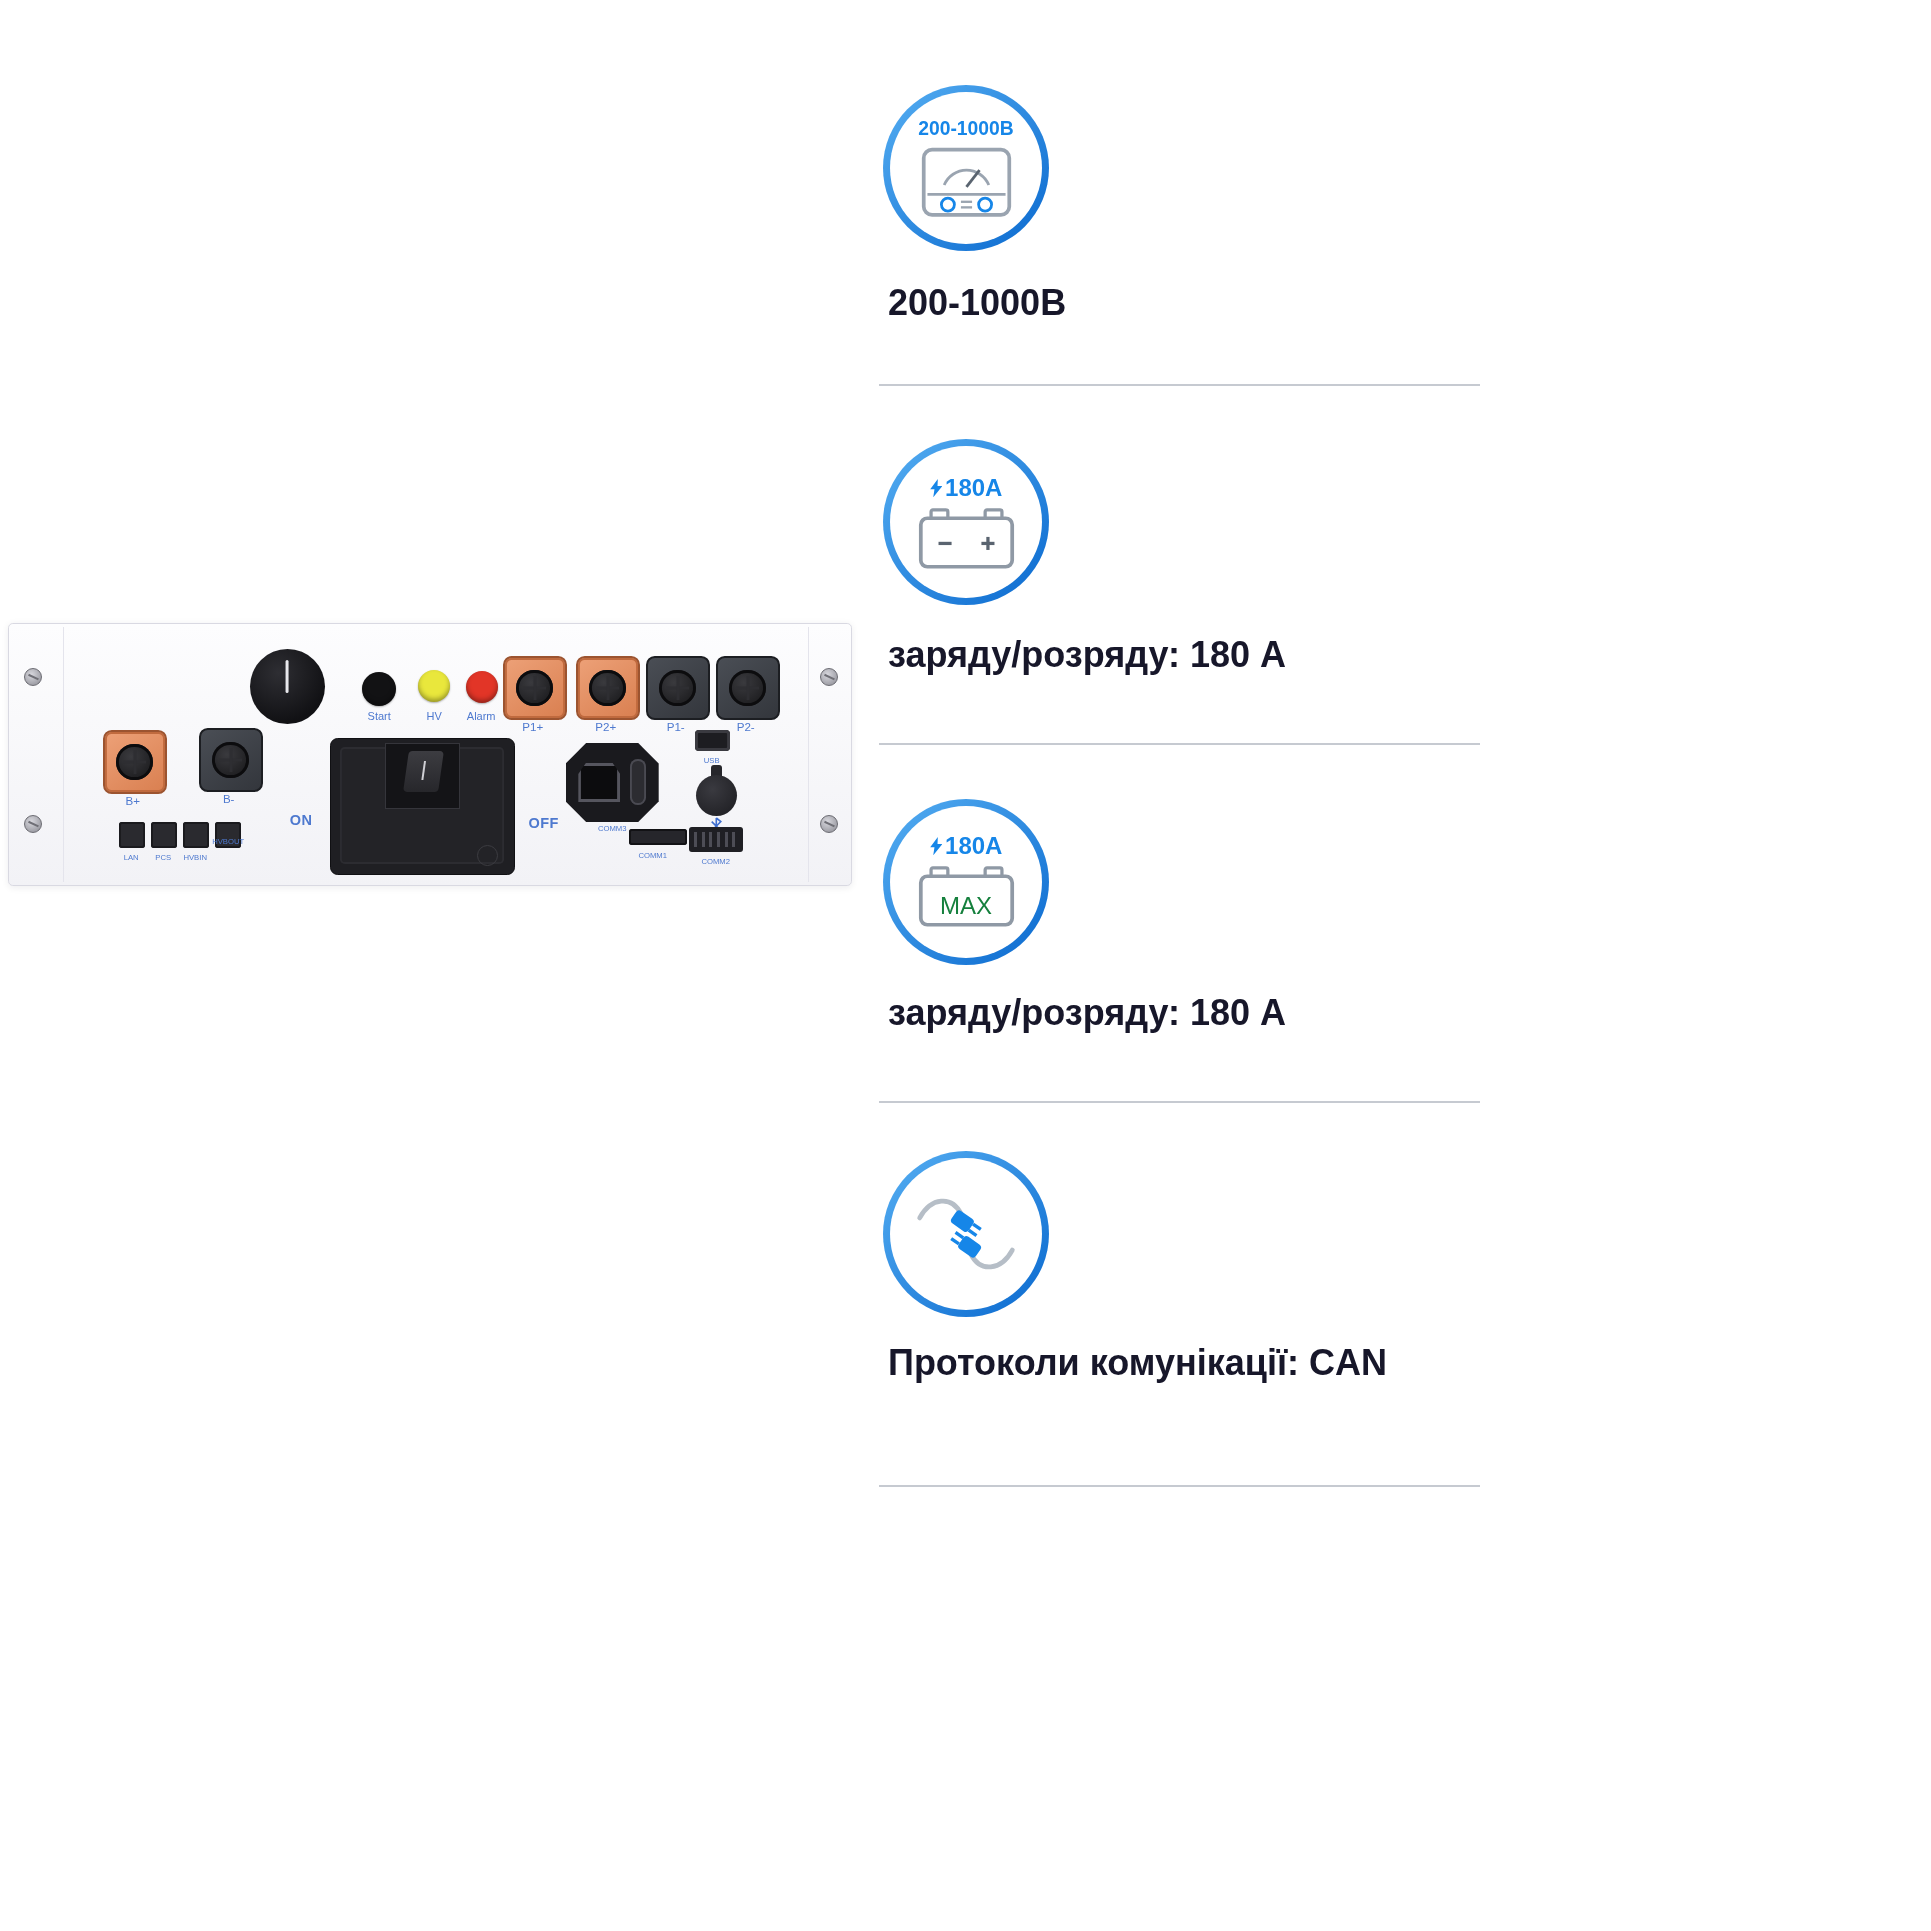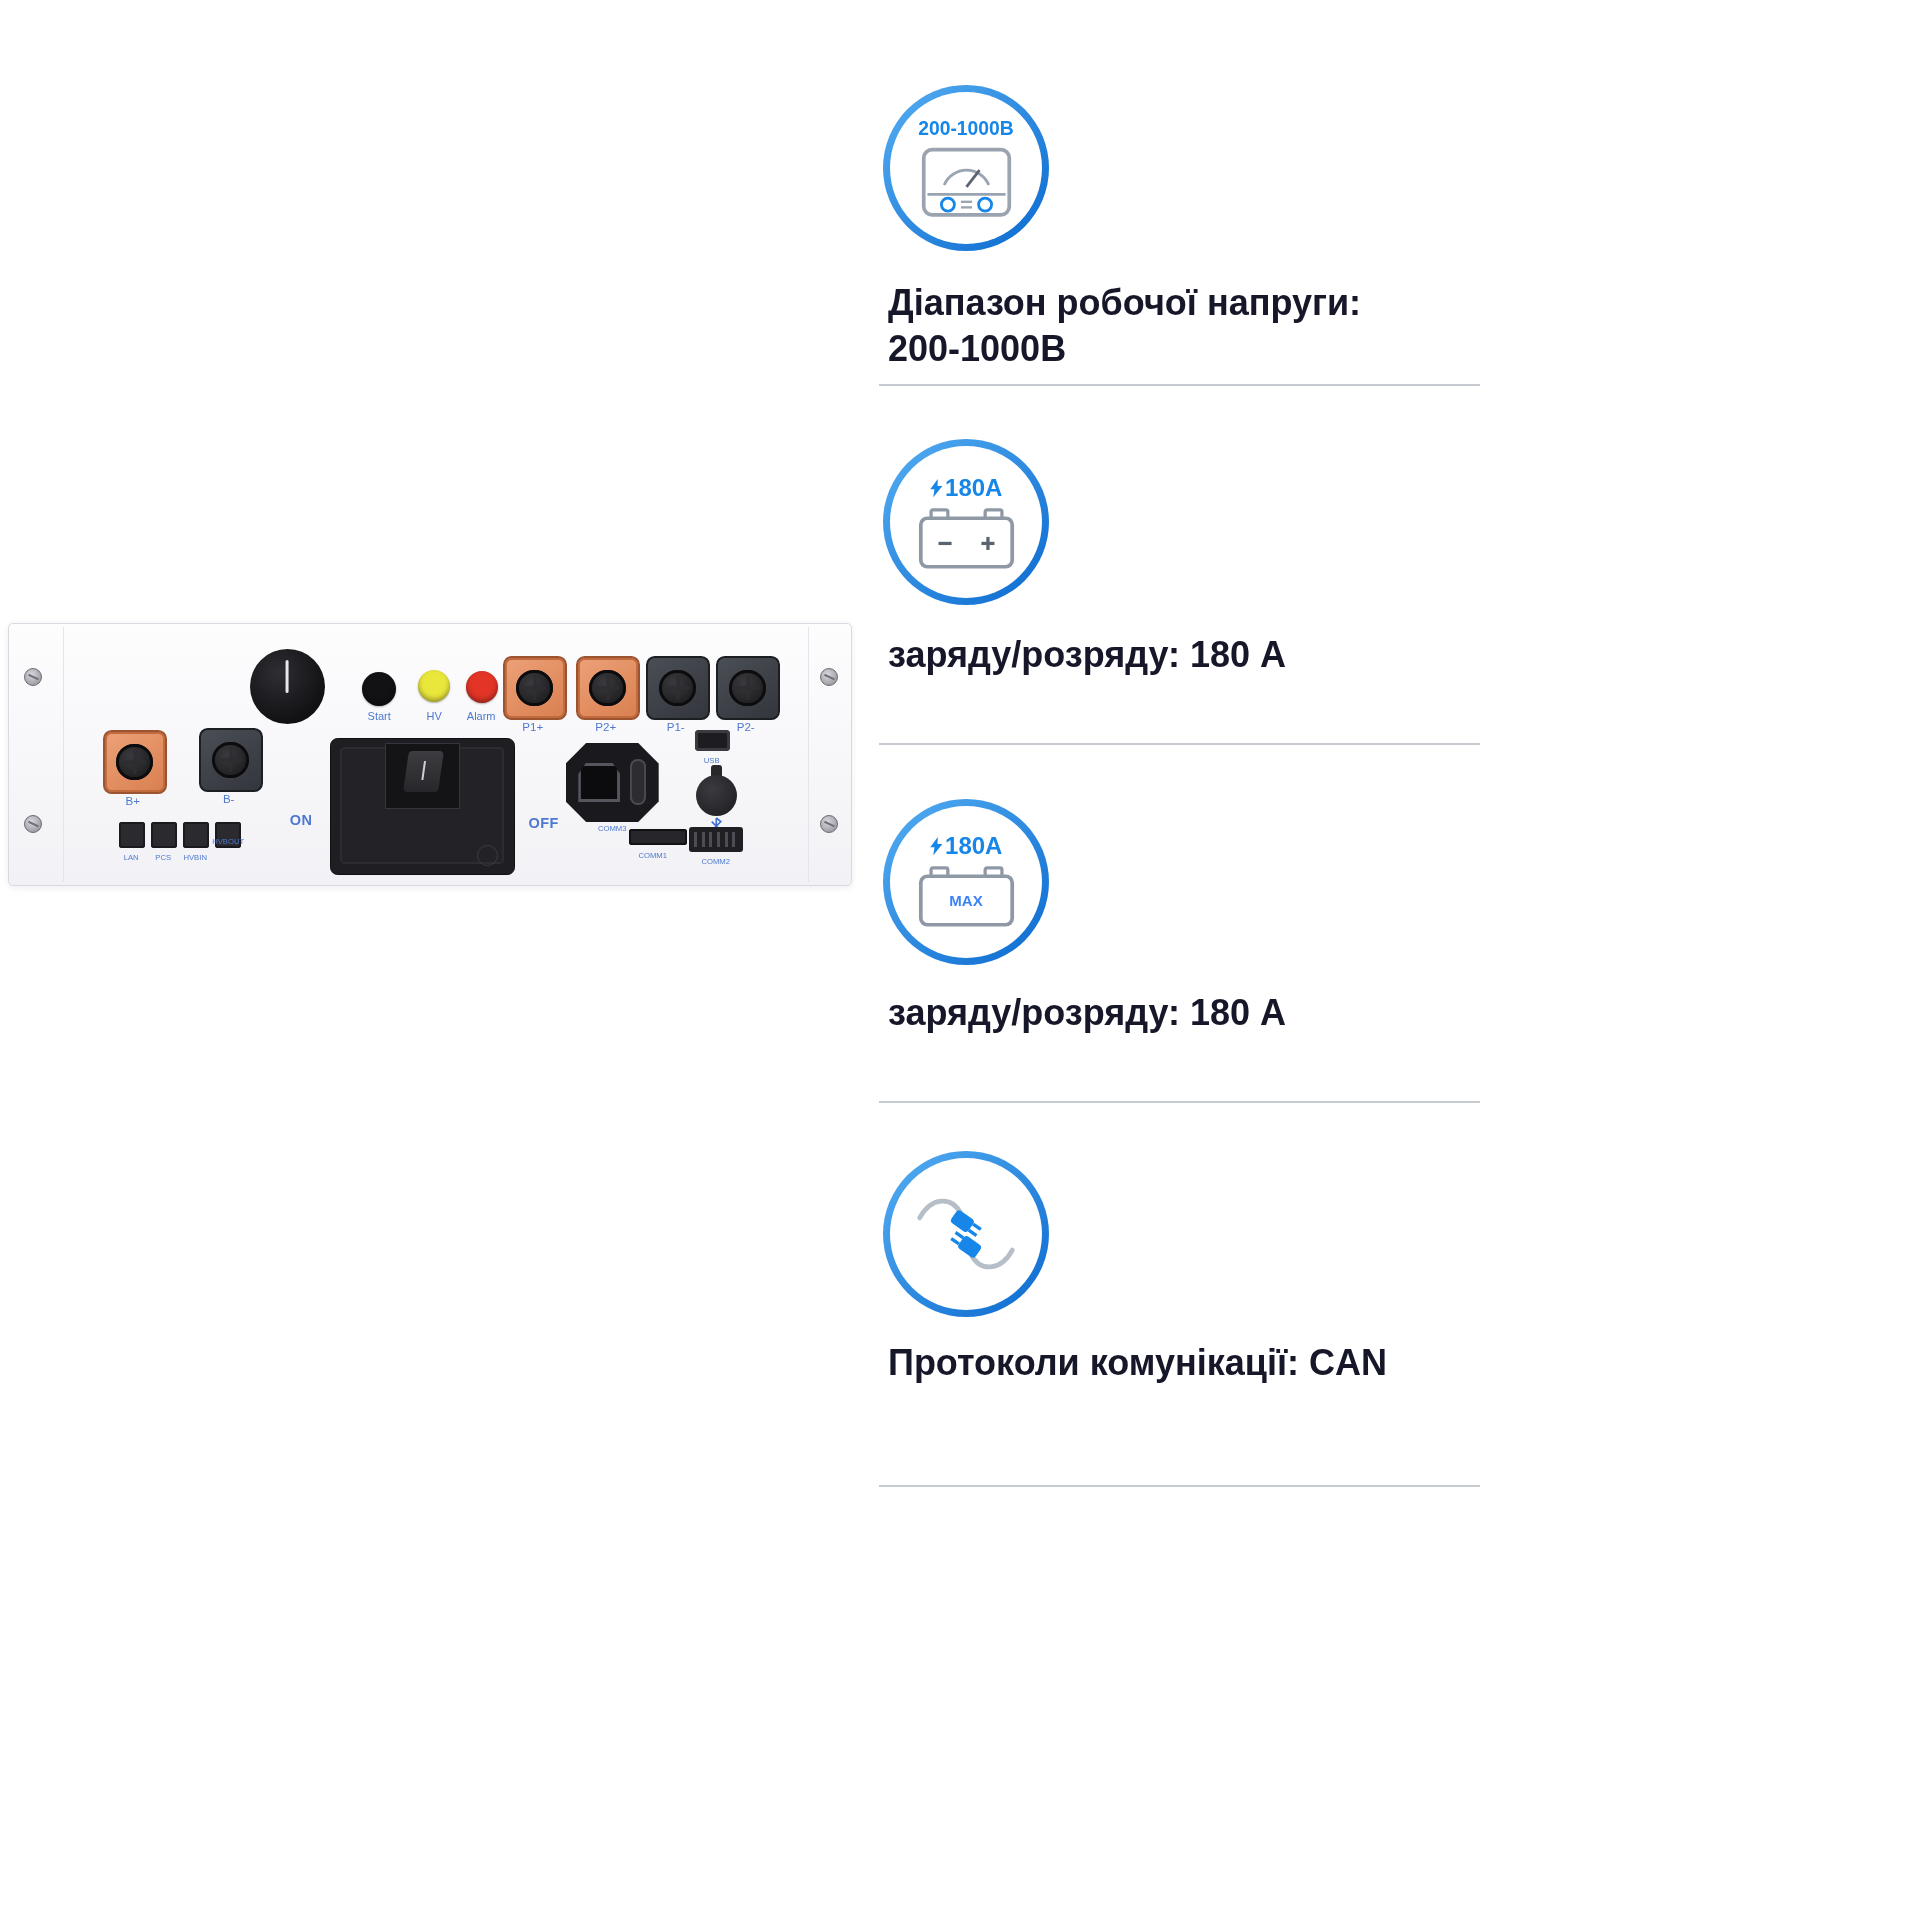--- a/index.html
+++ b/index.html
@@ -71,21 +71,21 @@
   .fcircle{position:absolute;width:166px;height:166px;border-radius:50%;
     background:linear-gradient(135deg,#55aef2,#0a69cf);}
   .fcircle-inner{position:absolute;inset:6.8px;background:#fff;border-radius:50%;
     display:flex;flex-direction:column;align-items:center;justify-content:center;gap:5.8px;}
   .badge{display:flex;align-items:center;gap:2.9px;color:#1686e8;font-weight:bold;}
   .badge.sz-sm{font-size:19.3px;}
   .badge.sz-md{font-size:24px;}
   .caption{position:absolute;width:594px;color:#17172a;font-size:36px;font-weight:bold;line-height:1.28;}
   .divider{position:absolute;left:879px;width:601px;height:1.9px;background:#c6cad1;}
   .battery-wrap{position:relative;}
-  .max-label{position:absolute;left:0;right:0;top:26px;text-align:center;color:#3b82f6;font-weight:bold;font-size:15px;}
+  .max-label{position:absolute;left:0;right:0;top:26px;text-align:center;color:#15803d;font-weight:normal;font-size:24px;}
 </style>
 </head>
 <body>
 
 <div class="device">
   <div class="edge-line" style="left:54px;"></div>
   <div class="edge-line" style="left:799px;"></div>
 
   <div class="screw" style="left:15.4px;top:44px;"></div>
   <div class="screw" style="left:15.4px;top:191px;"></div>
@@ -187,21 +187,20 @@
       <line x1="50" y1="44" x2="64" y2="26" stroke="#5a6470" stroke-width="3"></line>
       <line x1="8" y1="52" x2="92" y2="52" stroke="#9aa4b0" stroke-width="3"></line>
       <circle cx="30" cy="63" r="7" fill="none" stroke="#1686e8" stroke-width="3"></circle>
       <circle cx="70" cy="63" r="7" fill="none" stroke="#1686e8" stroke-width="3"></circle>
       <line x1="44" y1="60" x2="56" y2="60" stroke="#9aa4b0" stroke-width="2.5"></line>
       <line x1="44" y1="66" x2="56" y2="66" stroke="#9aa4b0" stroke-width="2.5"></line>
     </svg>
   </div>
 </div>
 <div class="caption" style="left:888px;top:280px;">
-  <div>Діапазон робочої напруги:</div>
   <div>200-1000В</div>
 </div>
 <div class="divider" style="top:384px;"></div>
 
 <div class="fcircle" style="left:883px;top:439px;">
   <div class="fcircle-inner">
     <div class="badge sz-md">
       <svg viewBox="0 0 12 18" width="12.6" height="18.3">
         <path d="M7.5 0 L0 10 h4.2 L3 18 L12 7 H7.2 Z" fill="#1686e8"></path>
       </svg>

